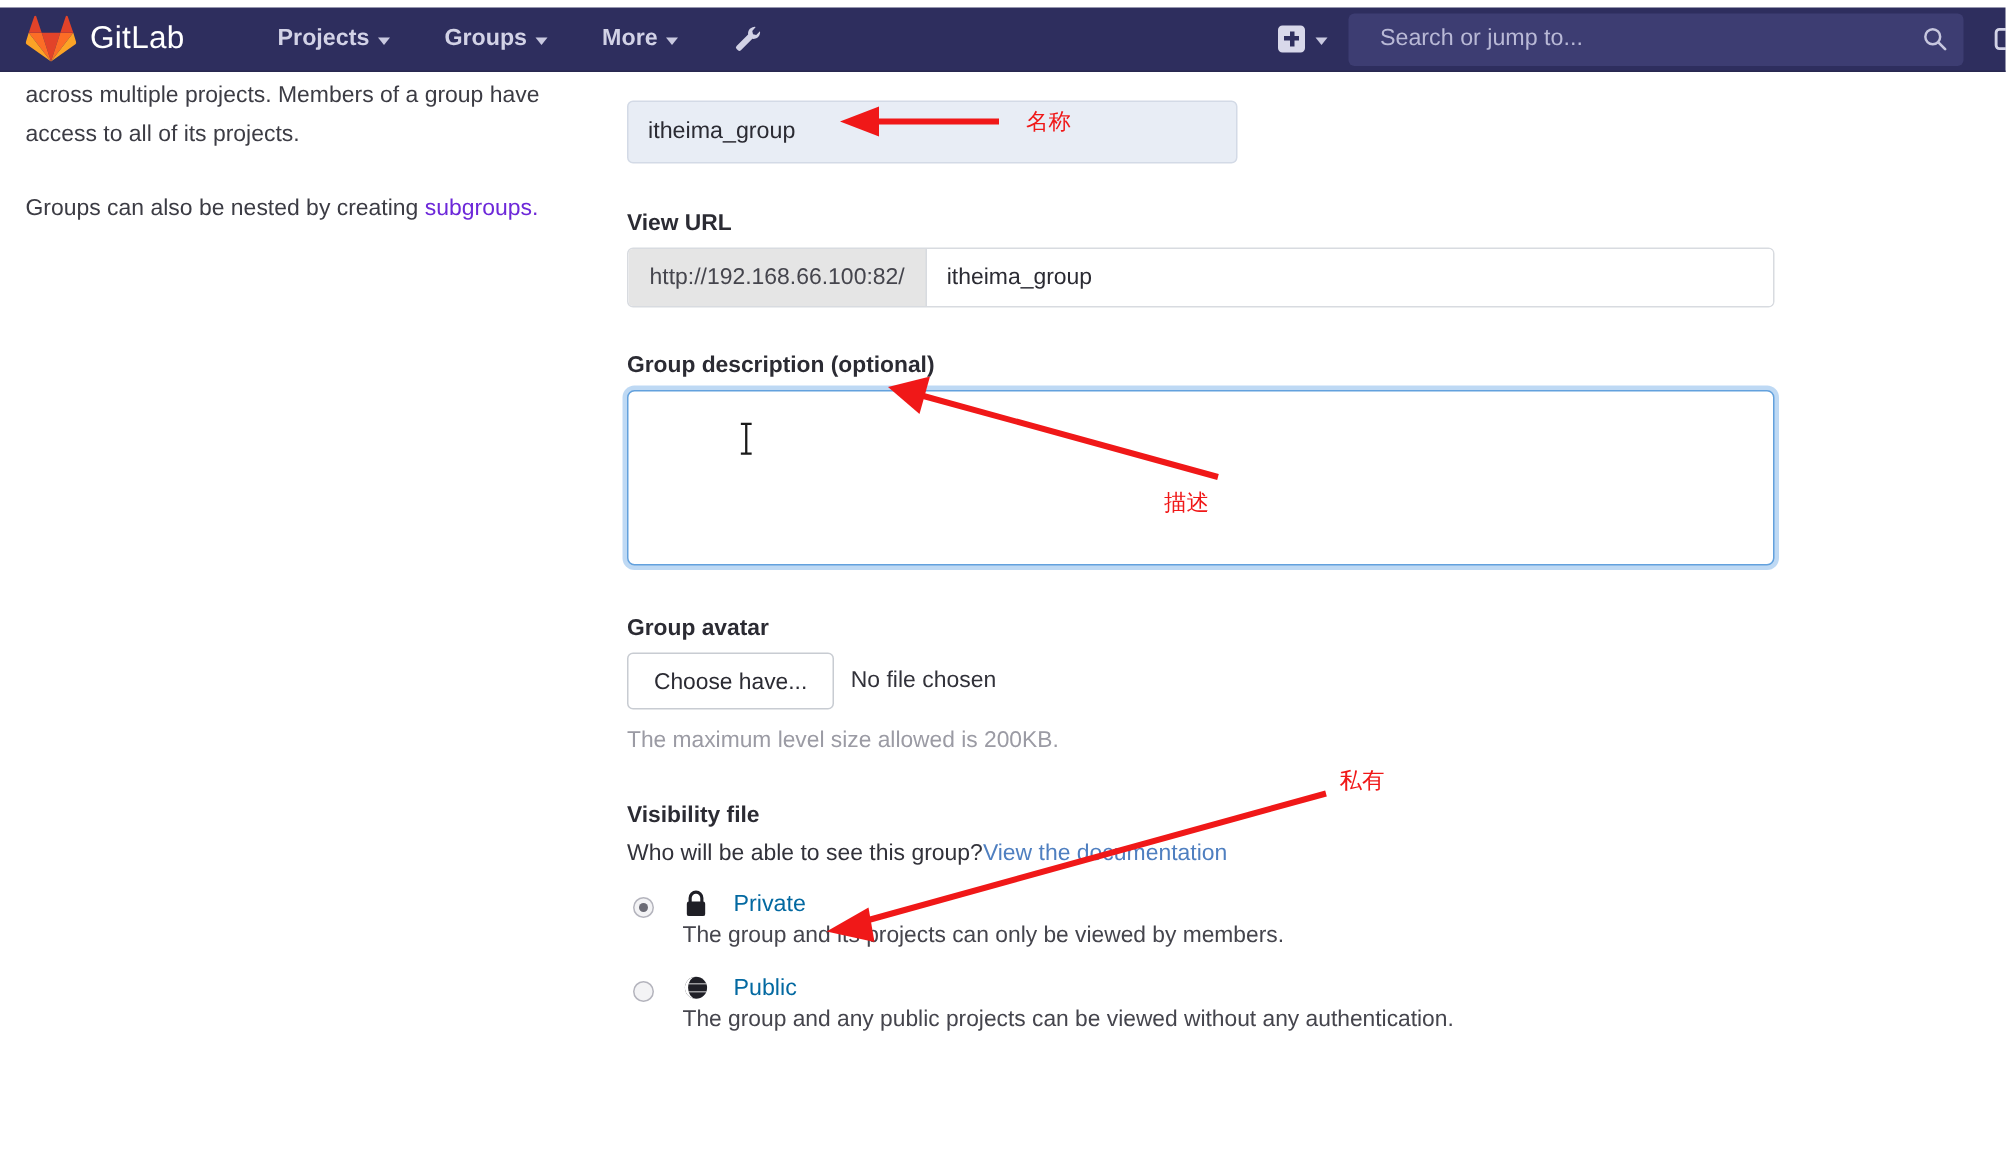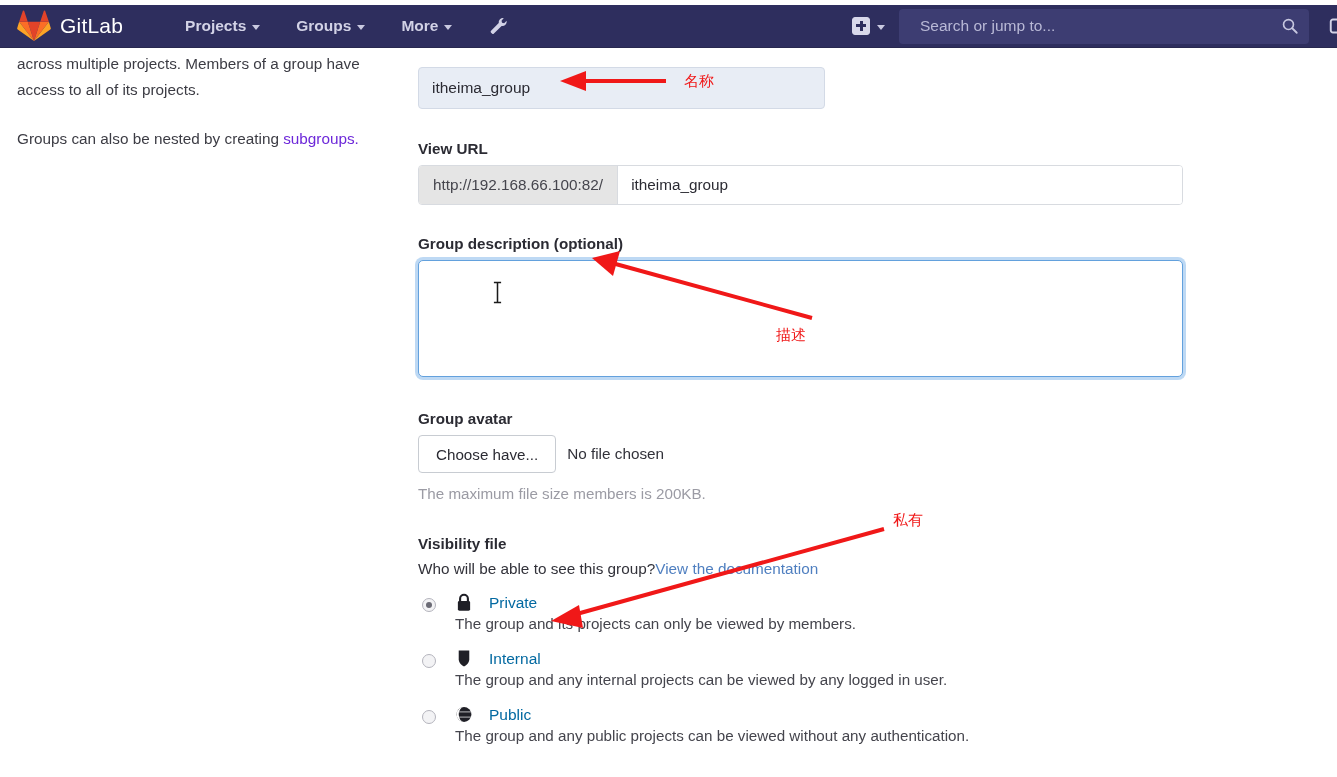--- a/index.html
+++ b/index.html
@@ -248,51 +248,39 @@
   </div>
 
   <div class="field-label" id="desc-label">Group description (optional)</div>
   <textarea id="desc-textarea" style=""></textarea>
 
   <div class="field-label" id="avatar-label">Group avatar</div>
   <div id="avatar-row">
     <button id="choose-file-btn">Choose have...</button>
     <span id="no-file-text">No file chosen</span>
   </div>
-  <div id="avatar-hint">The maximum file size members is 200KB.</div>
+  <div id="avatar-hint">The maximum level size allowed is 200KB.</div>
 
   <div class="field-label" id="visibility-label">Visibility file</div>
   <div id="visibility-question"><span>Who will be able to see this group?</span><a id="doc-link">View the documentation</a></div>
 
   <div class="vis-option">
     <span class="vis-radio checked"></span>
     <div class="vis-body">
       <div class="vis-head">
         <svg class="vis-icon" viewBox="0 0 16 18">
           <path d="M4.3 8V5.4a3.7 3.7 0 0 1 7.4 0V8" fill="none" stroke="#1f1f26" stroke-width="2"></path>
           <rect x="2.2" y="7.6" width="11.6" height="9.2" rx="1.4" fill="#1f1f26"></rect>
         </svg>
         <span class="vis-title">Private</span>
       </div>
       <div class="vis-desc">The group and its projects can only be viewed by members.</div>
     </div>
   </div>
 
-  <div class="vis-option">
-    <span class="vis-radio"></span>
-    <div class="vis-body">
-      <div class="vis-head">
-        <svg class="vis-icon" viewBox="0 0 16 18">
-          <path d="M3 1.5h10v8.2c0 3.6-3.1 5.9-5 6.8-1.9-.9-5-3.2-5-6.8z" fill="#1f1f26"></path>
-        </svg>
-        <span class="vis-title">Internal</span>
-      </div>
-      <div class="vis-desc">The group and any internal projects can be viewed by any logged in user.</div>
-    </div>
-  </div>
 
   <div class="vis-option">
     <span class="vis-radio"></span>
     <div class="vis-body">
       <div class="vis-head">
         <svg class="vis-icon" viewBox="0 0 16 18">
           <circle cx="8" cy="9" r="7" fill="#1f1f26"></circle>
           <path d="M8 2a7 7 0 0 0 0 14 5 7 0 0 1 0-14z" fill="#ffffff"></path>
           <path d="M1.4 6.5h13.2M1.4 11.5h13.2" stroke="#ffffff" stroke-width="1" opacity=".55"></path>
         </svg>

